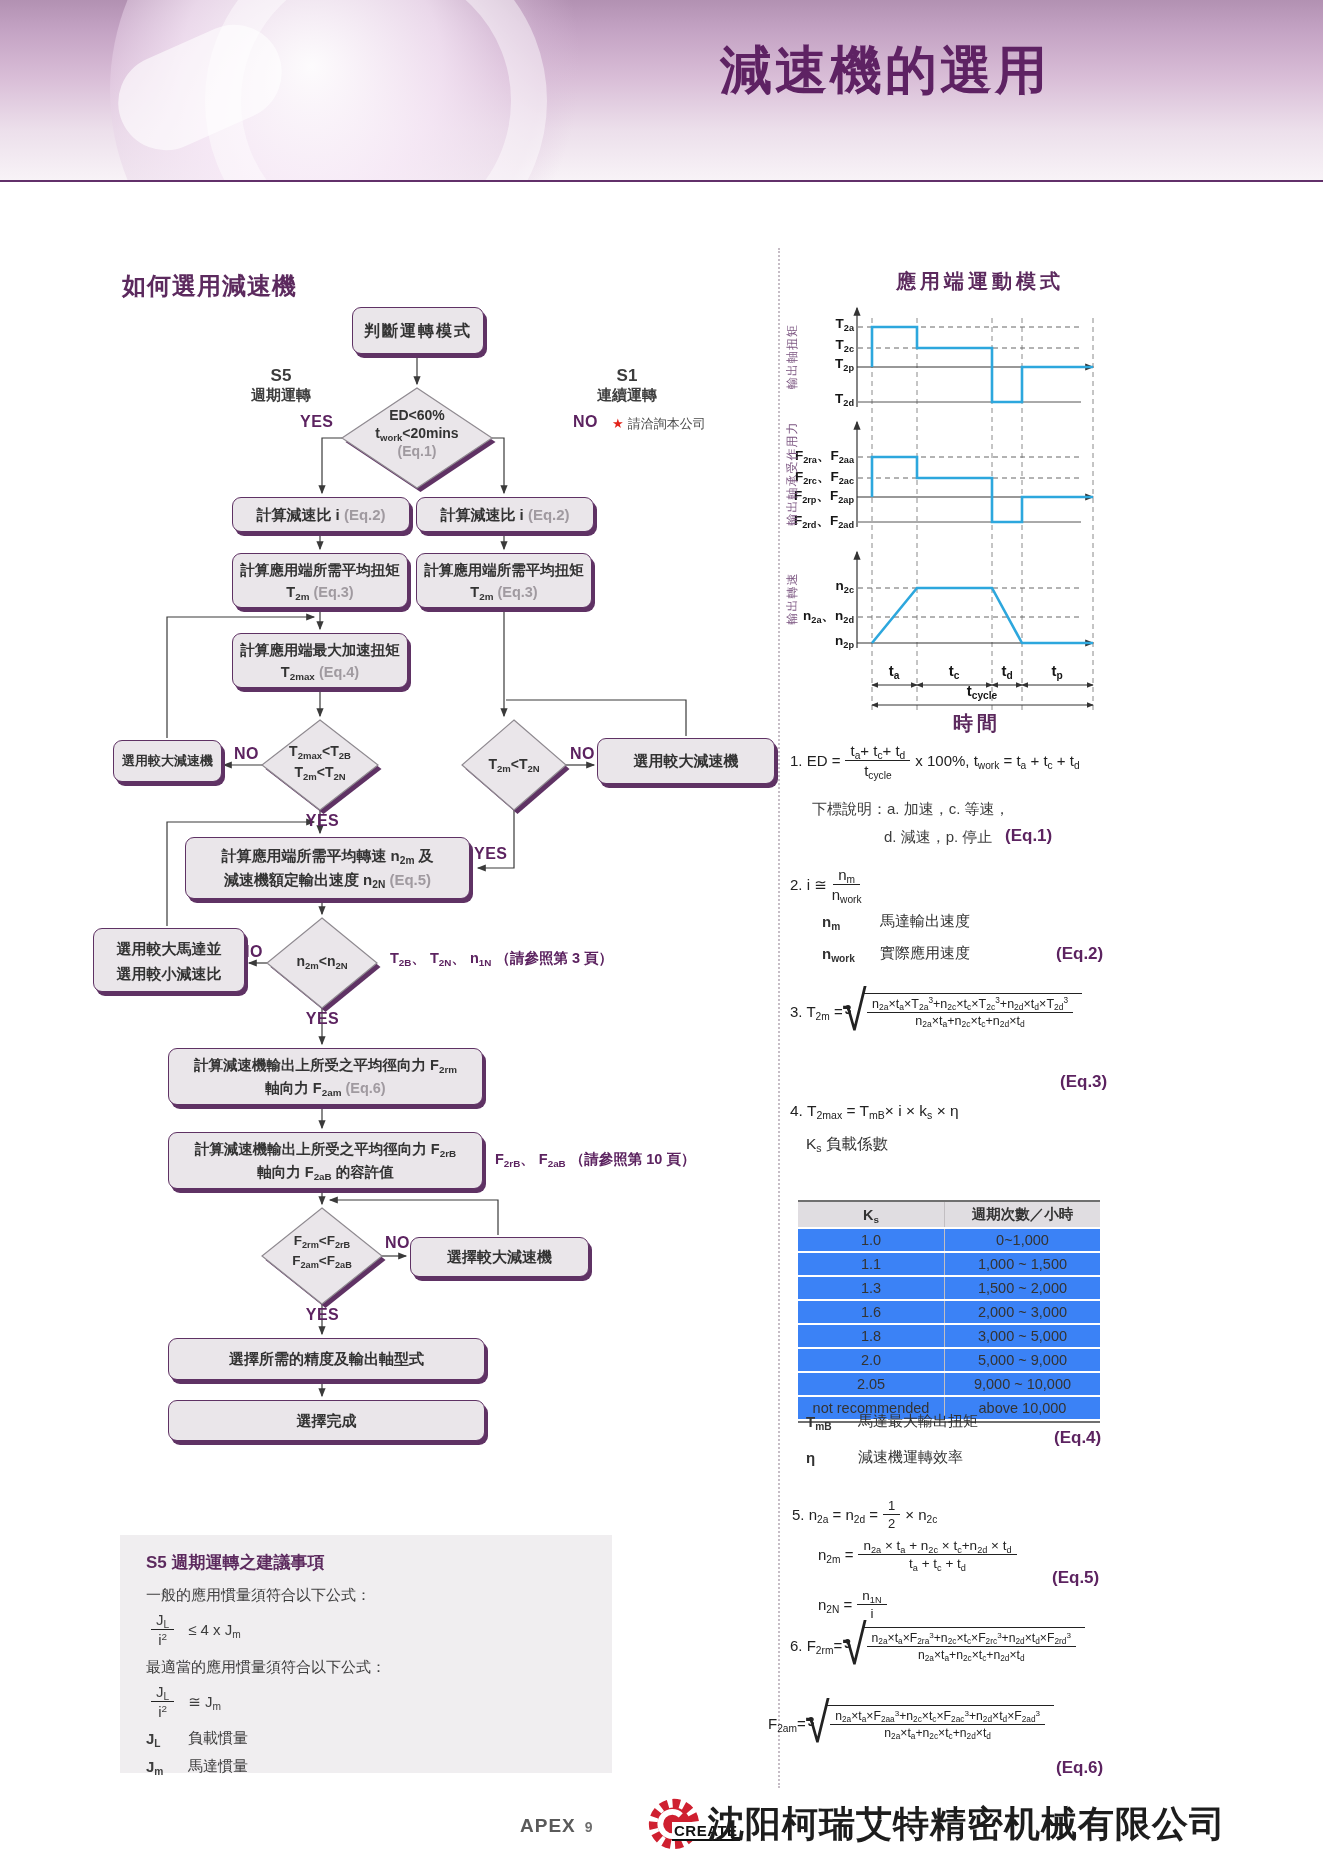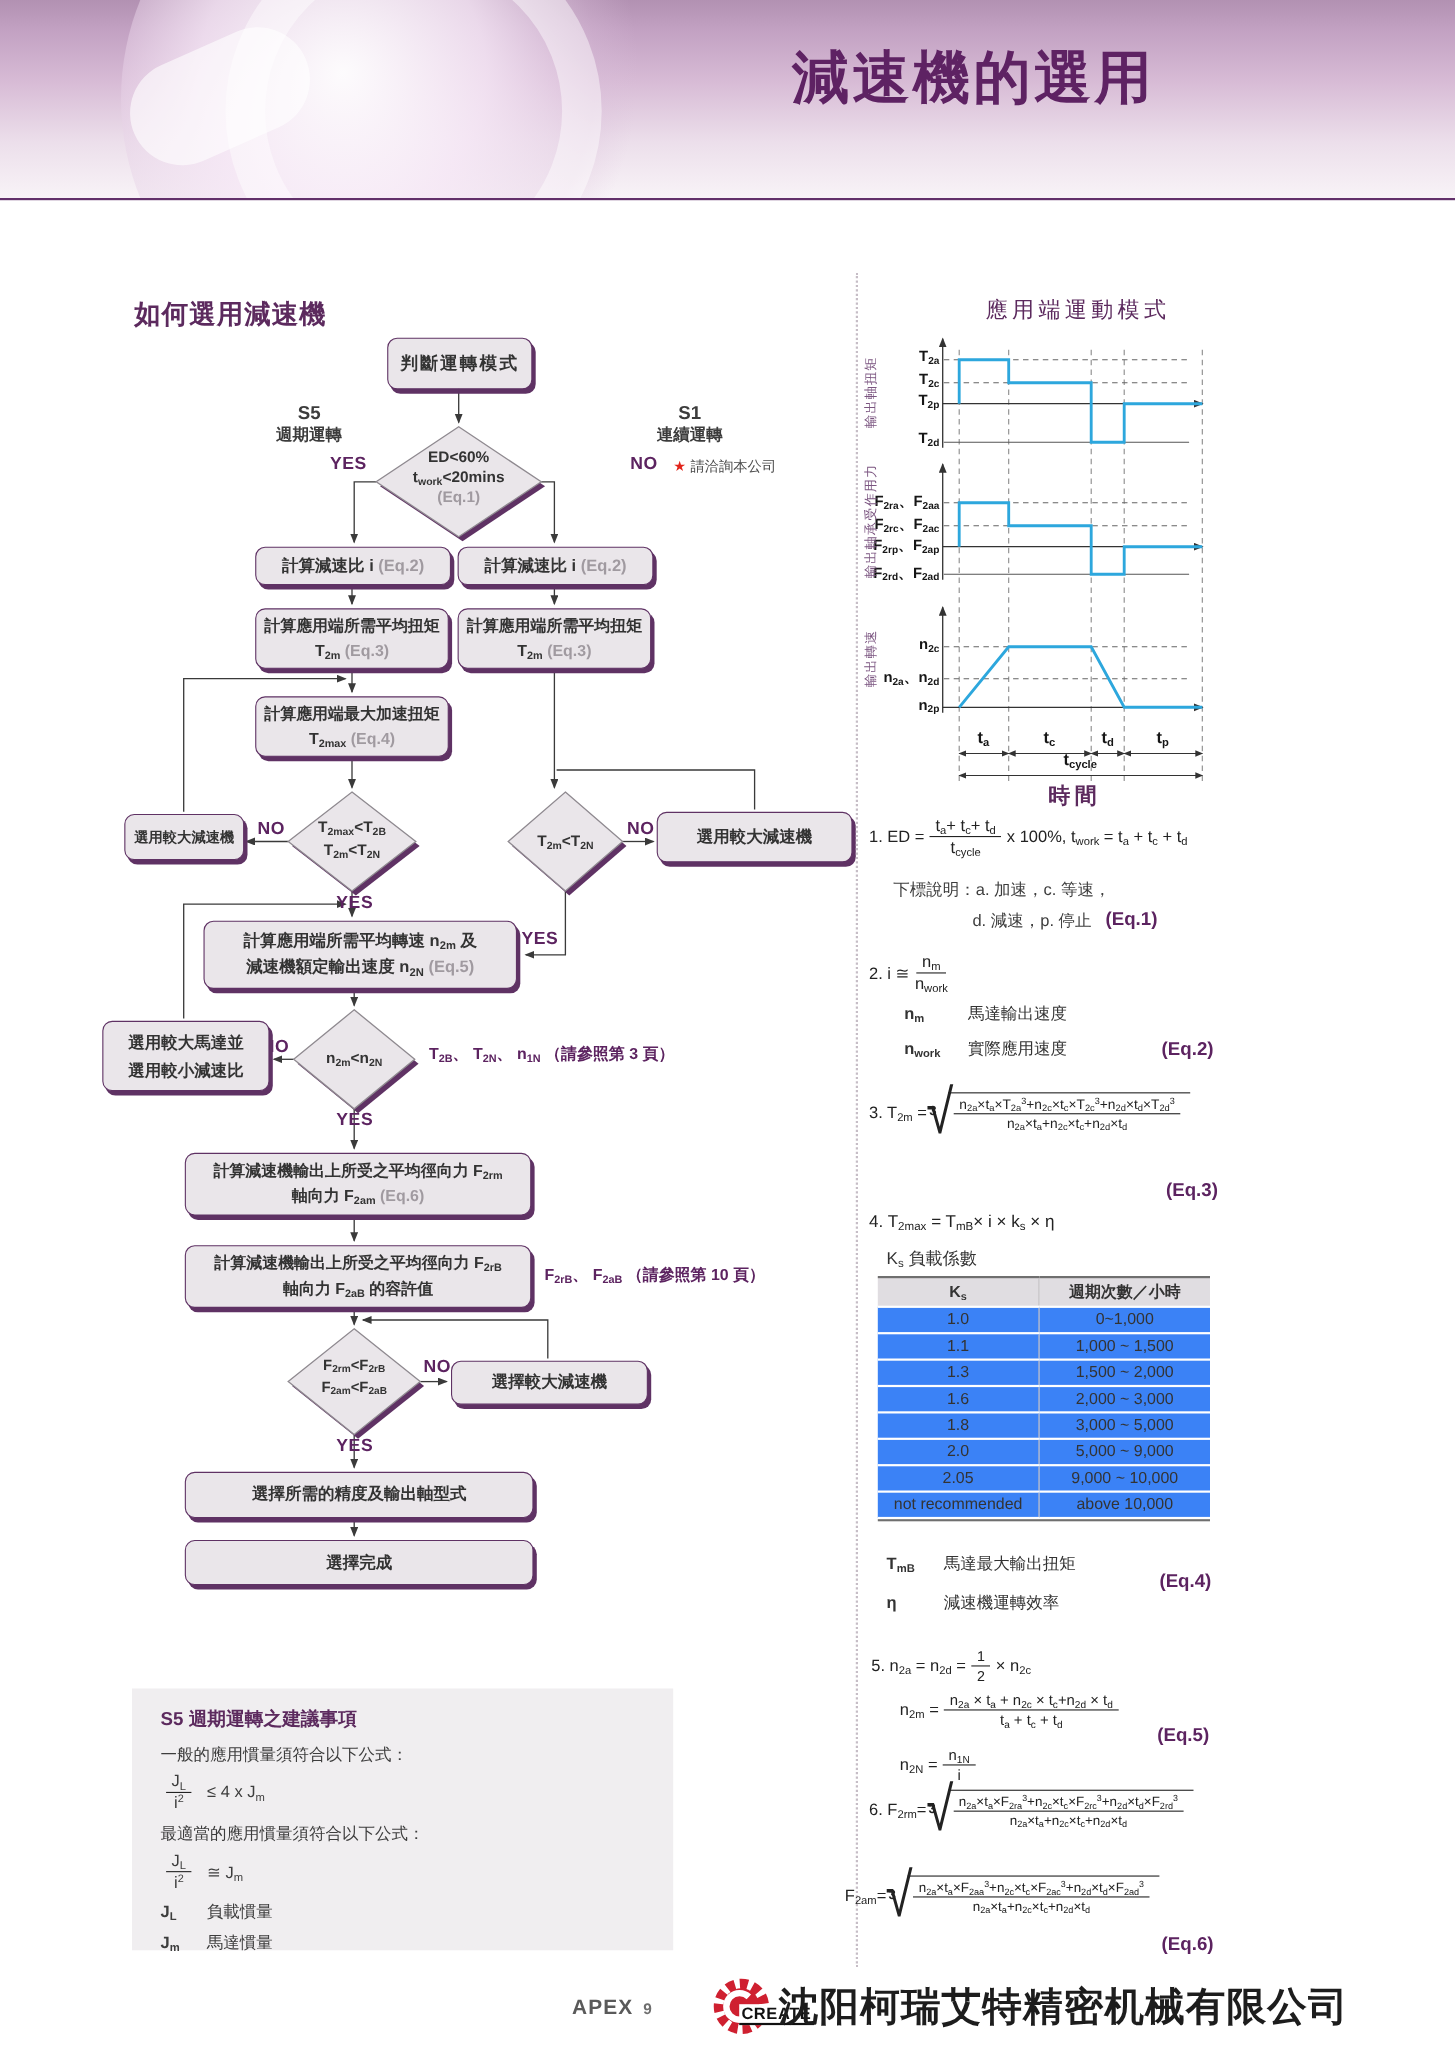--- a/index.html
+++ b/index.html
@@ -52,32 +52,32 @@
   .rad .body{border-top:1.8px solid #222;padding:3px 9px 2px 5px;margin-top:5px;}
 
   .eqline{position:absolute;display:flex;align-items:center;font-size:15px;color:#222;white-space:nowrap;}
   .eqtag{position:absolute;font-weight:bold;color:#5c2360;font-size:17px;}
   .eqnote{position:absolute;font-size:15px;color:#3d3d3d;white-space:nowrap;}
   .leg{position:absolute;display:flex;align-items:center;font-size:15px;color:#333;white-space:nowrap;}
   .leg .sym{display:inline-block;width:58px;font-weight:600;}
 
   
   .rtitle{position:absolute;left:830px;top:268px;width:300px;text-align:center;
-          font-size:20px;font-weight:normal;color:#5c2a5e;letter-spacing:4px;}
+          font-size:20px;font-weight:bold;color:#5c2a5e;letter-spacing:4px;}
   .tick{position:absolute;text-align:right;font-size:13.5px;font-weight:600;color:#161616;white-space:nowrap;}
   .vlab{position:absolute;width:130px;text-align:center;transform:rotate(-90deg);
         font-size:12px;color:#7b5580;letter-spacing:1px;}
   .ttick{position:absolute;width:40px;text-align:center;font-size:15px;font-weight:600;color:#161616;}
   .tcyc{position:absolute;width:90px;text-align:center;font-size:15px;font-weight:600;color:#161616;}
   .taxis{position:absolute;left:927px;top:710px;width:100px;text-align:center;
          font-size:20px;font-weight:bold;color:#5c2a5e;letter-spacing:4px;}
   .sep{position:absolute;left:778px;top:248px;height:1540px;border-left:2px dotted #c6bdc6;}
 
   
-  .kswrap{position:absolute;left:798px;top:1160px;width:302px;border-bottom:2.5px solid #6f6f6f;}
+  .kswrap{position:absolute;left:798px;top:1200px;width:302px;border-bottom:2.5px solid #6f6f6f;}
   table.ks{border-collapse:collapse;width:302px;font-size:14.5px;color:#333;}
   table.ks th,table.ks td{padding:3px 4px;text-align:center;background:#3b82f6;border-bottom:2px solid #fff;}
   table.ks thead th{background:#e0dde1;border-top:2.5px solid #6f6f6f;font-weight:600;}
   table.ks td:first-child,table.ks th:first-child{width:138px;}
   table.ks td+td,table.ks th+th{border-left:1.5px solid #c2bec2;}
 
   
   .apex{position:absolute;left:520px;top:1815px;font-size:19px;font-weight:bold;color:#5a5a5a;letter-spacing:1px;}
   .apex .pg{font-size:14px;color:#6e6e6e;margin-left:9px;font-weight:bold;}
   .createtxt{position:absolute;left:672px;top:1822px;background:#fff;padding:0 2px;

